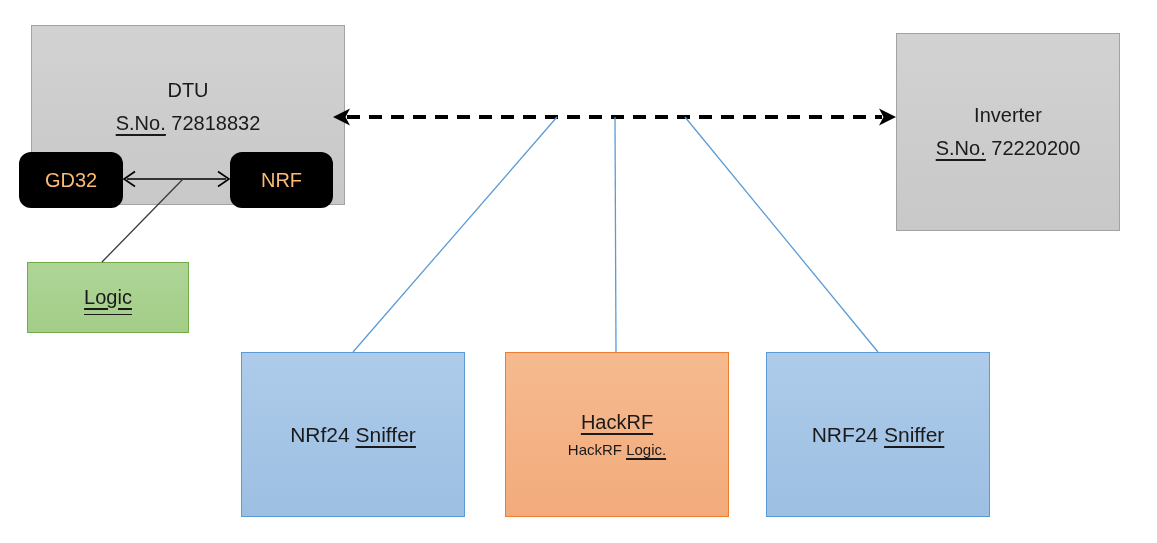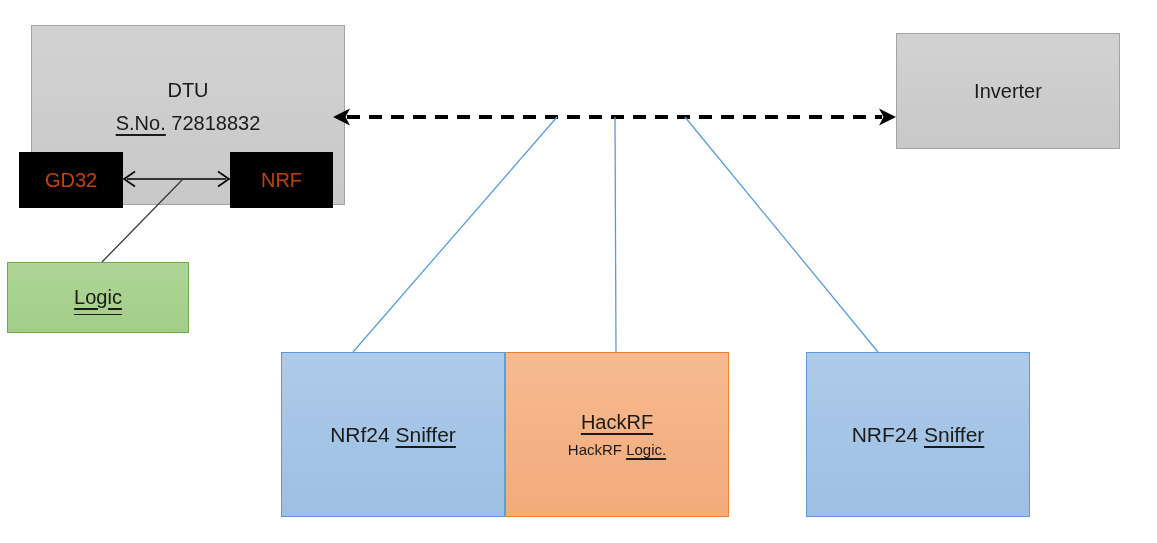--- a/index.html
+++ b/index.html
@@ -30,36 +30,36 @@
   }
   .blue{
     background:linear-gradient(180deg,#aecbea 0%,#9cbfe2 100%);
     border:1.5px solid #5b9bd5;
   }
   .orange{
     background:linear-gradient(180deg,#f6ba8f 0%,#f2ab7b 100%);
     border:1.5px solid #ed7d31;
   }
   .t20{font-size:20px;line-height:33px;}
-  .t21{font-size:21px;line-height:33px;margin-left:40px;}
-  .whitetext{color:#c2410c;font-size:20px;}
+  .t21{font-size:21px;line-height:33px;}
+  .whitetext{color:#fdba74;font-size:20px;border-radius:12px;}
   .flag{
     border-bottom:1.6px solid #1a1a1a;
     text-decoration-line:underline;
     text-decoration-style:wavy;
     text-decoration-color:#e0301e;
     text-decoration-thickness:1px;
     text-underline-offset:4px;
     text-decoration:underline;
   }
   #dtu-box{left:19px;top:25px;width:314px;height:180px;padding-bottom:16px;margin-left:12px;}
   #gd32-box{left:19px;top:152px;width:104px;height:56px;}
   #nrf-box{left:230px;top:152px;width:103px;height:56px;}
-  #logic-box{left:7px;top:262px;width:182px;height:71px;}
-  #inverter-box{left:896px;top:33px;width:224px;height:116px;}
+  #logic-box{left:27px;top:262px;width:162px;height:71px;}
+  #inverter-box{left:896px;top:33px;width:224px;height:198px;}
   #sniffer-left-box{left:241px;top:352px;width:224px;height:165px;}
   #hackrf-box{left:505px;top:352px;width:224px;height:165px;}
   #sniffer-right-box{left:766px;top:352px;width:224px;height:165px;}
   #hackrf-box .title{font-size:20px;line-height:30px;}
   #hackrf-box .sub{font-size:15px;line-height:25px;}
   #hackrf-box .freqs{font-size:17px;line-height:26px;}
   #connector-layer{
     position:absolute;left:0;top:0;width:1157px;height:543px;
     pointer-events:none;
   }
@@ -81,20 +81,21 @@
   <div class="box black whitetext" id="nrf-box">
     <span>NRF</span>
   </div>
 
   <div class="box green t20" id="logic-box">
     <span class="flag">Logic</span>
   </div>
 
   <div class="box gray t20" id="inverter-box">
     <div>Inverter</div>
+    <div><span class="flag">S.No.</span> <span>72220200</span></div>
   </div>
 
   <div class="box blue t21" id="sniffer-left-box">
     <div><span>NRf24</span> <span class="flag">Sniffer</span></div>
   </div>
 
   <div class="box orange" id="hackrf-box">
     <div class="title"><span class="flag">HackRF</span></div>
     <div class="sub"><span>HackRF</span> <span class="flag">Logic.</span></div>
   </div>

